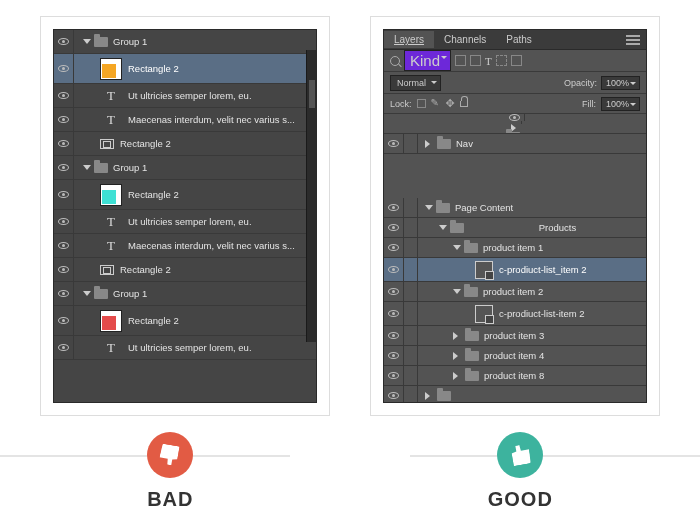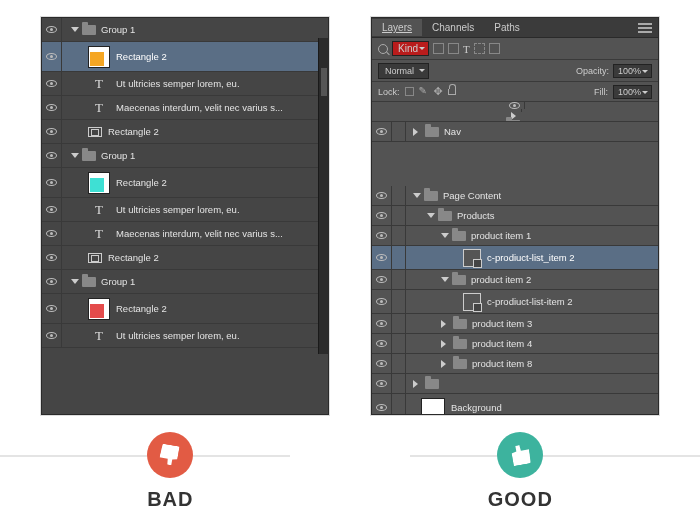--- a/index.html
+++ b/index.html
@@ -1,33 +1,33 @@
 <!DOCTYPE html>
 <html><head>
 <meta charset="utf-8">
 <style>
   * { box-sizing: border-box; margin: 0; padding: 0; }
   body { width: 700px; height: 529px; background: #fff; font-family: Arial, Helvetica, sans-serif; font-size: 10px; position: relative; }
 
   .panels { display: flex; justify-content: space-around; padding: 16px 20px 0 20px; }
-  .panel-wrap { border: 1px solid #ddd; padding: 0; background: #fff; width: 290px; height: 400px; display: flex; }
+  .panel-wrap { border: 1px solid #ddd; padding: 12px; background: #fff; width: 290px; height: 400px; display: flex; }
   .panel { background: #454545; color: #ccc; flex: 1; display: flex; flex-direction: column; overflow: hidden; font-size: 10px; border: 1px solid #2a2a2a; }
   .panel-light { background: #535353; }
 
   
   .tabbar { display:flex; align-items:center; background:#3b3b3b; height:20px; border-bottom:1px solid #2a2a2a; }
   .tab { padding: 3px 10px; color:#ccc; font-size:10px; }
   .tab.active { background:#535353;text-decoration:underline; }
   .menu-lines { margin-left:auto; margin-right:6px; width:14px; height:10px; display:flex; flex-direction:column; justify-content:space-between; }
   .menu-lines span { height:2px; background:#aaa; }
 
   .toolbar-row { display:flex; align-items:center; height:22px; padding:0 6px; gap:4px; border-bottom:1px solid #3a3a3a; }
   .search-icon { width:10px;height:10px;border:1px solid #aaa;border-radius:50%; position:relative; }
   .search-icon::after { content:''; position:absolute; width:4px; height:1px; background:#aaa; transform:rotate(45deg); bottom:-1px; right:-3px; }
-  .kind-drop { border:1px solid #222; background:#b91c1c; padding:1px 10px 1px 5px; font-size:10px; color:#ccc; position:relative; }
+  .kind-drop { border:1px solid #222; background:#6d28d9; padding:1px 10px 1px 5px; font-size:15px; color:#ccc; position:relative; }
   .cd::after { content:''; position:absolute; right:3px; top:5px; border:3px solid transparent; border-top-color:#ccc; }
   .sq { width:11px; height:11px; border:1px solid #888; }
   .tool-t { font-family: Georgia, serif; font-size:11px; color:#ccc; }
   .dotted-sq { width:11px; height:11px; border:1px dashed #888; }
 
   .norm-drop { border:1px solid #222; background:#3a3a3a; padding:2px 14px 2px 6px; font-size:9px; color:#ccc; position:relative; }
   .opac-lbl { font-size:9px; color:#ccc; margin-left:auto; }
   .pct-box { border:1px solid #222; background:#3a3a3a; padding:1px 10px 1px 4px; font-size:9px; position:relative; }
 
   .lockrow { display:flex; align-items:center; height:20px; padding:0 6px; gap:5px; font-size:9px; border-bottom:1px solid #3a3a3a; }
@@ -270,21 +270,21 @@
           <div class="row" style="height: 20px; margin-top: 44px;">
             <span class="eye-col">
               <span class="eye"></span>
             </span>
             <span class="lock2-col"></span>
             <span class="indent" style="width:4px"></span>
             <span class="disc down"></span>
             <span class="folder"></span>
             <span class="lname">Page Content</span>
           </div>
-          <div class="row" style="height: 20px;">
+          <div class="row" style="height: 20px; text-align: center;">
             <span class="eye-col">
               <span class="eye"></span>
             </span>
             <span class="lock2-col"></span>
             <span class="indent" style="width:18px"></span>
             <span class="disc down"></span>
             <span class="folder"></span>
             <span class="lname">Products</span>
           </div>
           <div class="row" style="height: 20px;">

